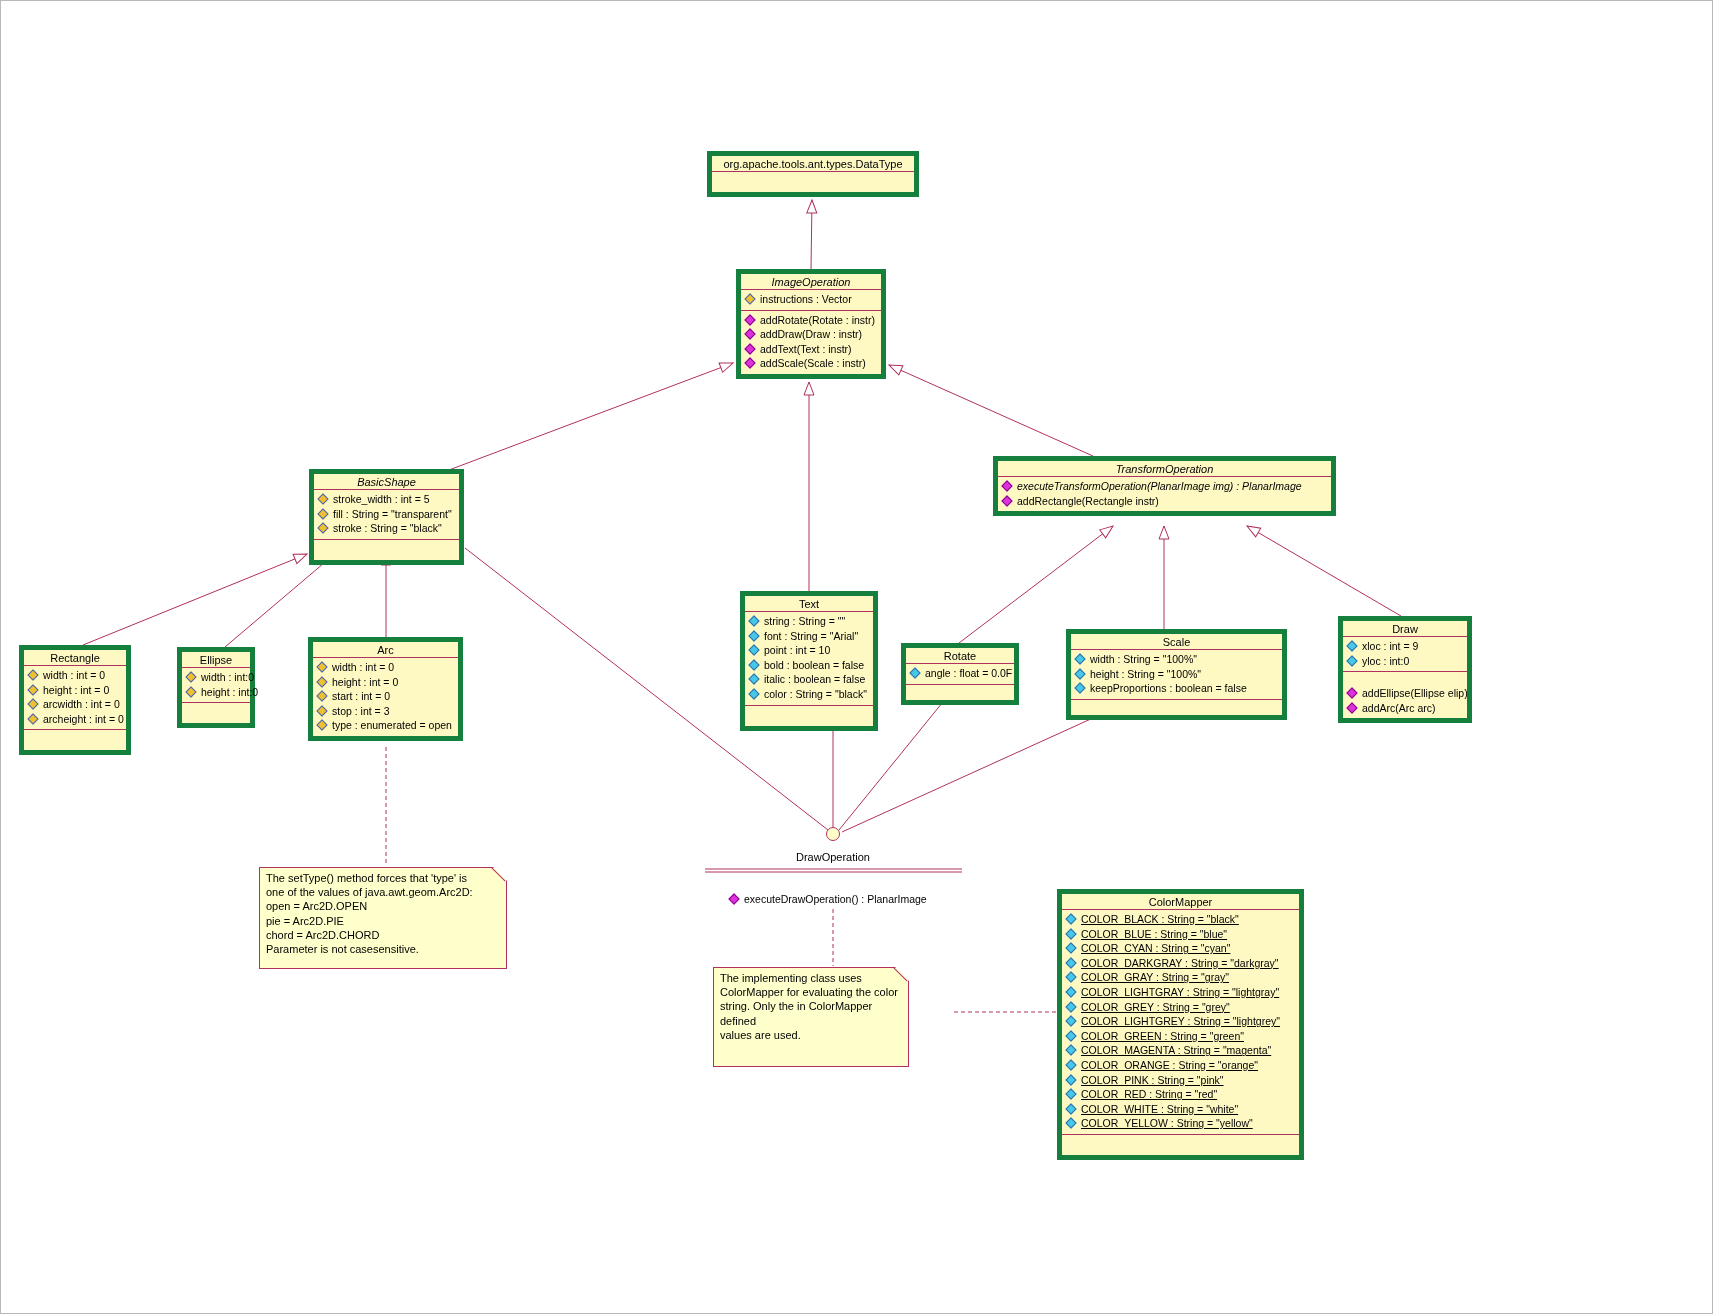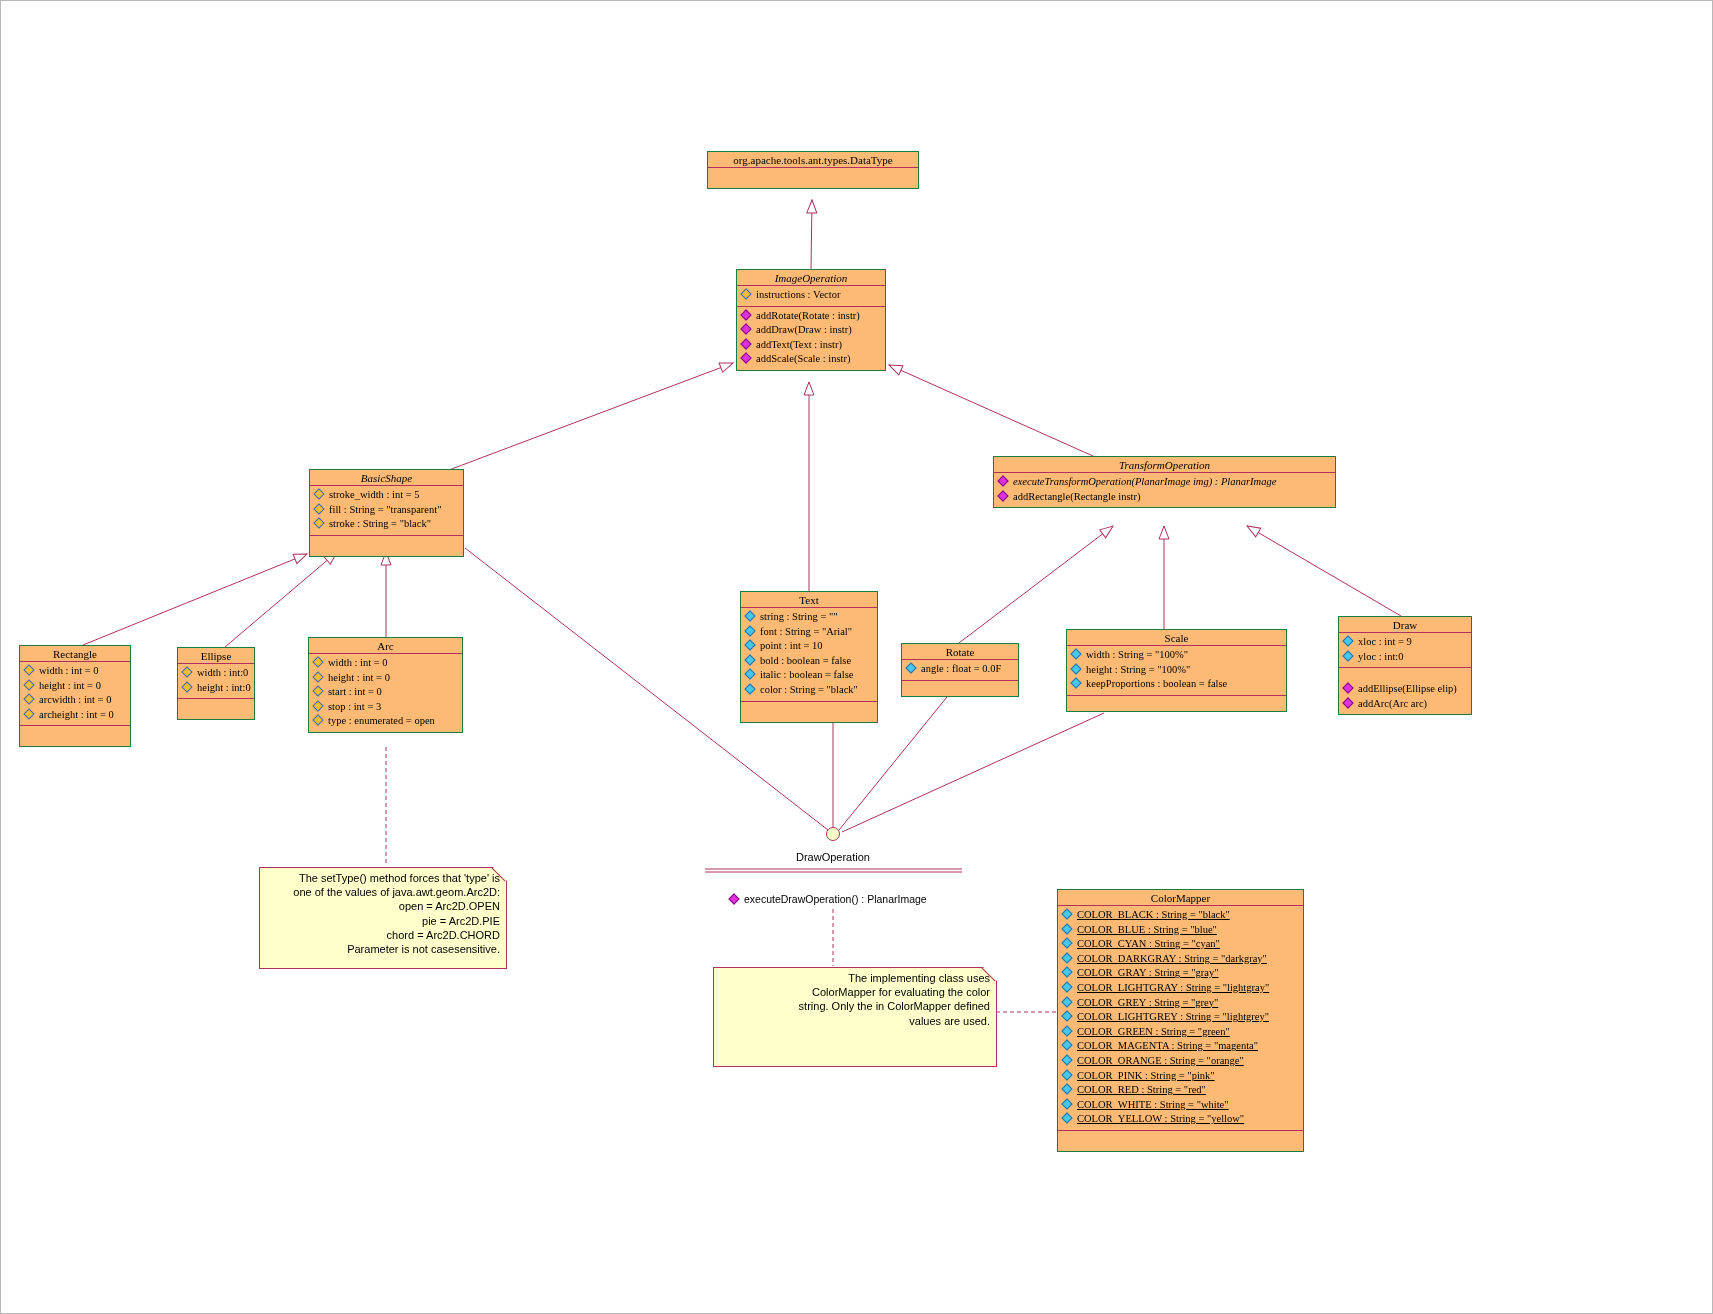--- a/index.html
+++ b/index.html
@@ -1,41 +1,41 @@
 <!DOCTYPE html>
 <html><head>
 <meta charset="utf-8">
 <style>
   html,body{margin:0;padding:0;background:#ffffff;}
   #canvas{position:relative;width:1713px;height:1314px;background:#ffffff;border:1px solid #b8b8b8;
           box-sizing:border-box;font-family:"Liberation Sans",sans-serif;color:#000;overflow:hidden;}
   .edges{position:absolute;left:0;top:0;z-index:0;}
   .edges line{stroke:#B03060;stroke-width:1;}
   .edges line.dash{stroke-dasharray:4 3;}
-  .box{position:absolute;z-index:1;background:#fdba74;border:1px solid #15803d;box-sizing:border-box;font-family:Liberation Serif, serif;}
+  .box{position:absolute;z-index:1;background:#fef9c3;border:5px solid #15803d;box-sizing:border-box;}
   .ttl{text-align:center;font-size:11px;padding:2px 3px 1px;white-space:nowrap;overflow:hidden;}
   .ttl.abs{font-style:italic;}
   .sec{border-top:1px solid #B03060;padding:2px 3px 3px;min-height:4px;}
   .sec.empty{min-height:15px;}
   .sec.gap{padding-top:14px;}
   .ln{white-space:nowrap;line-height:14.6px;font-size:10.5px;}
   .ln.it{font-style:italic;}
   .ic{display:inline-block;width:6px;height:6px;transform:rotate(45deg);margin:0 6px 0 2px;}
   .ic.prot{background:#F0C030;border:1px solid #4466BB;}
   .ic.pub{background:#48C8E8;border:1px solid #2B6FA8;}
   .ic.op{background:#DD33DD;border:1px solid #880088;}
   .colormapper .t{text-decoration:underline;}
   .iface-circle{position:absolute;z-index:1;width:12px;height:12px;border:1px solid #B03060;border-radius:50%;background:#FFFFCC;}
   .iface-label{position:absolute;z-index:1;font-size:11px;text-align:center;white-space:nowrap;}
   .iface-method{position:absolute;z-index:1;font-size:10.5px;white-space:nowrap;}
   .note{position:absolute;z-index:1;background:#FFFFCC;border:1px solid #B03060;box-sizing:border-box;padding:3px 6px;}
   .note::after{content:"";position:absolute;top:-1px;right:-1px;width:0;height:0;border-style:solid;
                border-width:0 14px 14px 0;border-color:transparent #ffffff transparent transparent;}
   .fold{position:absolute;z-index:2;top:6px;right:-2px;width:19px;height:1px;background:#B03060;transform:rotate(45deg);}
-  .ntext{white-space:pre-line;font-size:11px;line-height:14.2px;text-align:right;}
+  .ntext{white-space:pre-line;font-size:11px;line-height:14.2px;}
 </style>
 </head>
 <body>
 
 <div id="canvas">
 
   <svg class="edges" width="1713" height="1314">
     <defs>
       <marker id="gen" markerWidth="18" markerHeight="14" refX="14" refY="6" orient="auto" markerUnits="userSpaceOnUse">
         <path d="M1,1 L14,6 L1,11 Z" fill="#FFFFFF" stroke="#B03060" stroke-width="1"></path>
@@ -201,21 +201,21 @@
   <div class="note" style="left:258px;top:866px;width:248px;height:102px;">
     <div class="fold"></div>
     <div class="ntext">The setType() method forces that 'type' is
 one of the values of java.awt.geom.Arc2D:
 open =  Arc2D.OPEN
 pie = Arc2D.PIE
 chord = Arc2D.CHORD
 Parameter is not casesensitive.</div>
   </div>
 
-  <div class="note" style="left:712px;top:966px;width:284px;height:100px;">
+  <div class="note" style="left:712px;top:966px;width:196px;height:100px;">
     <div class="fold"></div>
     <div class="ntext">The implementing class uses
 ColorMapper for evaluating the color
 string. Only the in ColorMapper defined
 values are used.</div>
   </div>
 
 </div>
 
 </body></html>

